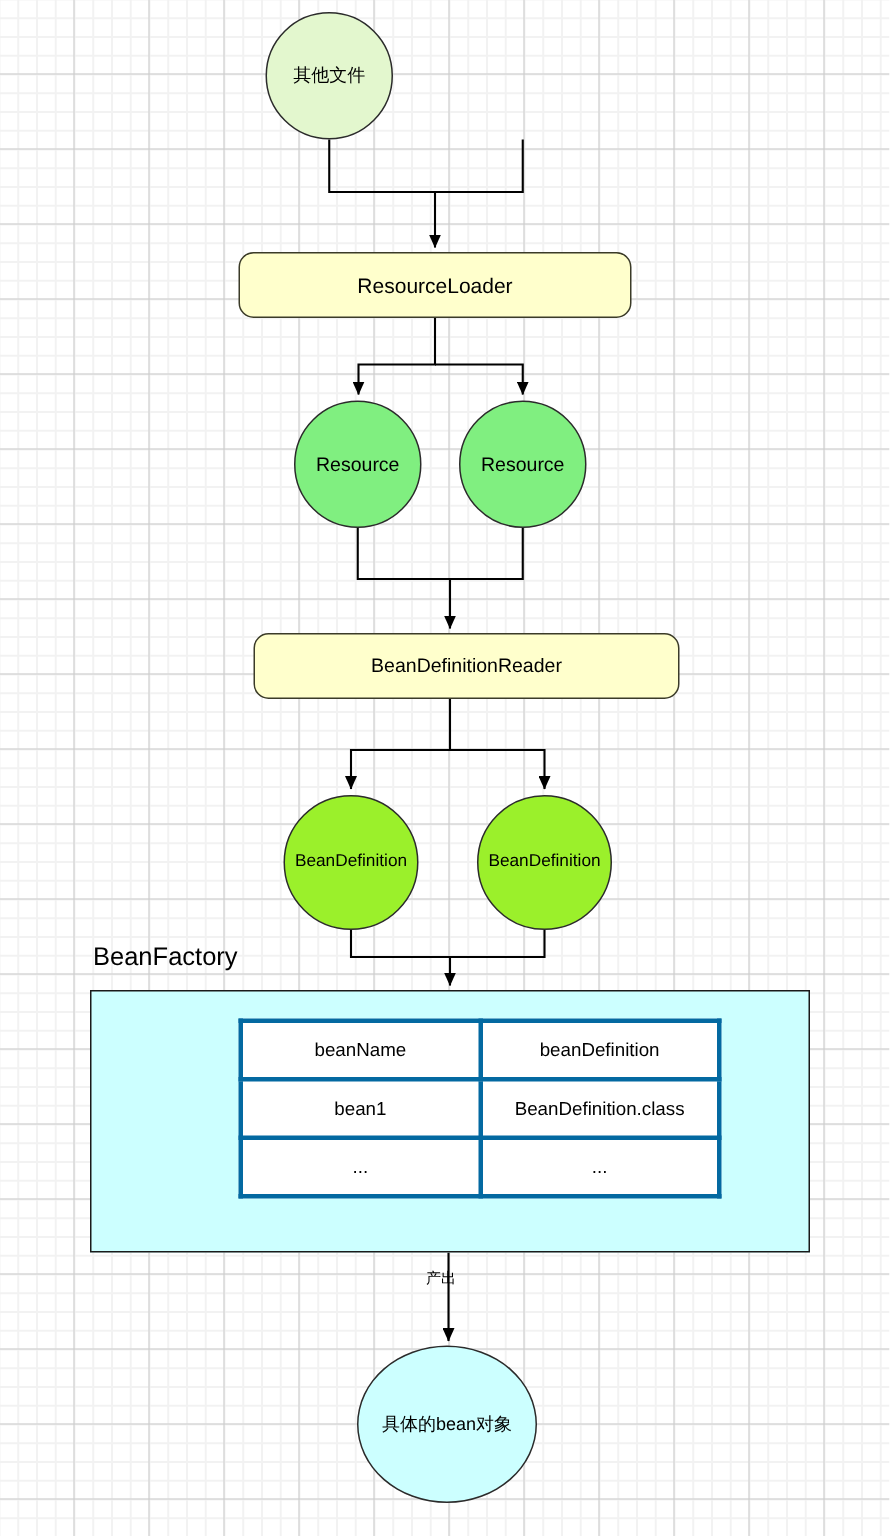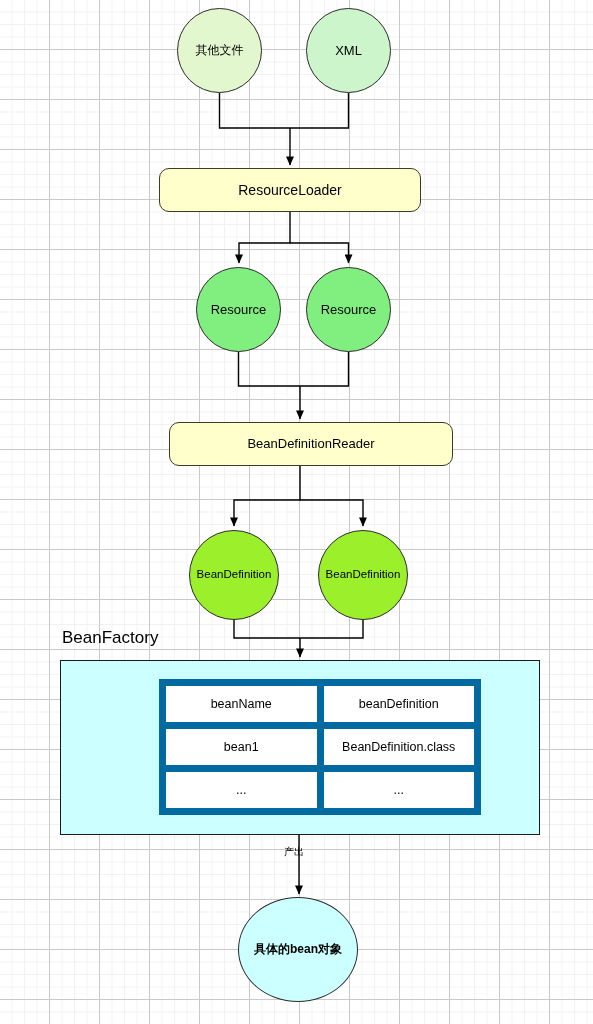--- a/index.html
+++ b/index.html
@@ -97,21 +97,21 @@
     position: absolute;
     left: 159px;
     top: 679px;
     width: 322px;
     border-collapse: collapse;
     background: #ffffff;
     font-size: 12.5px;
     color: #000000;
   }
   #bean-table td {
-    border: 7px solid #0369a1;
+    border: 3px solid #0369a1;
     height: 36px;
     text-align: center;
     vertical-align: middle;
     padding: 0 4px;
     width: 50%;
   }
 
   #node-bean-object  { left: 238px; top: 897px; width: 120px; height: 105px; font-size: 12px; }
 
   .edge-label {
@@ -153,23 +153,20 @@
       <path d="M 300 638 L 300 657" marker-end="url(#arrowhead)"></path>
 
       <path d="M 299 835 L 299 894" marker-end="url(#arrowhead)"></path>
     </g>
   </svg>
 
   <div class="node circle" id="node-other-file" style="background:#e3f7ce;">
     <span>其他文件</span>
   </div>
 
-  <div class="node circle" id="node-xml" style="background:#ccf5cb;">
-    <span>XML</span>
-  </div>
 
   <div class="node rounded-box" id="node-resourceloader" style="background:#ffffcc;">
     <span>ResourceLoader</span>
   </div>
 
   <div class="node circle" id="node-resource-1" style="background:#80ef80;">
     <span>Resource</span>
   </div>
 
   <div class="node circle" id="node-resource-2" style="background:#80ef80;">
@@ -204,17 +201,17 @@
       </tr>
       <tr>
         <td>...</td>
         <td>...</td>
       </tr>
     </tbody>
   </table>
 
   <div class="edge-label" id="label-chanchu">产出</div>
 
-  <div class="node circle" id="node-bean-object" style="background:#ccffff;font-weight:bold;">
+  <div class="node circle" id="node-bean-object" style="background:#ccffff;">
     <span>具体的bean对象</span>
   </div>
 
 </div>
 
 </body></html>

